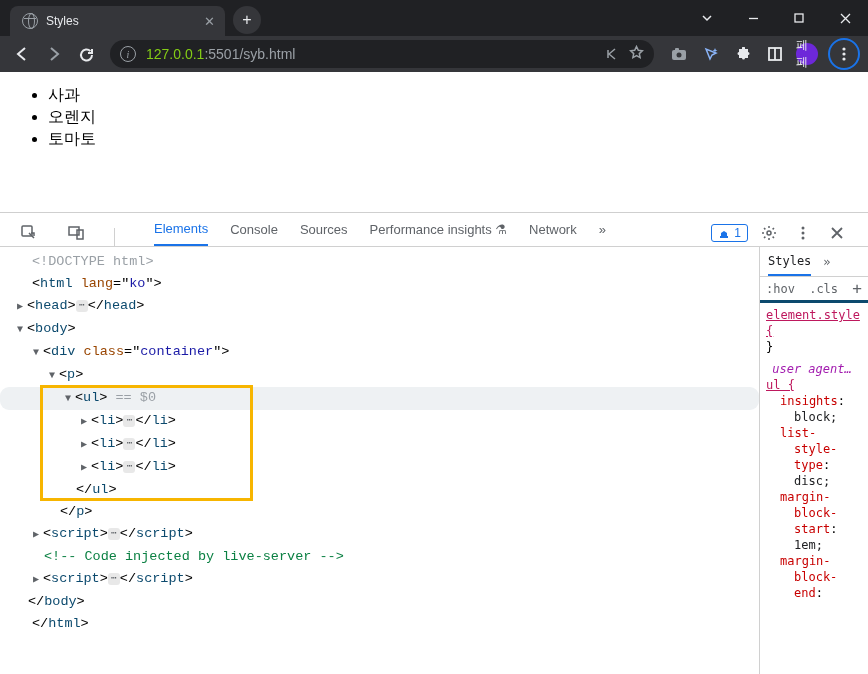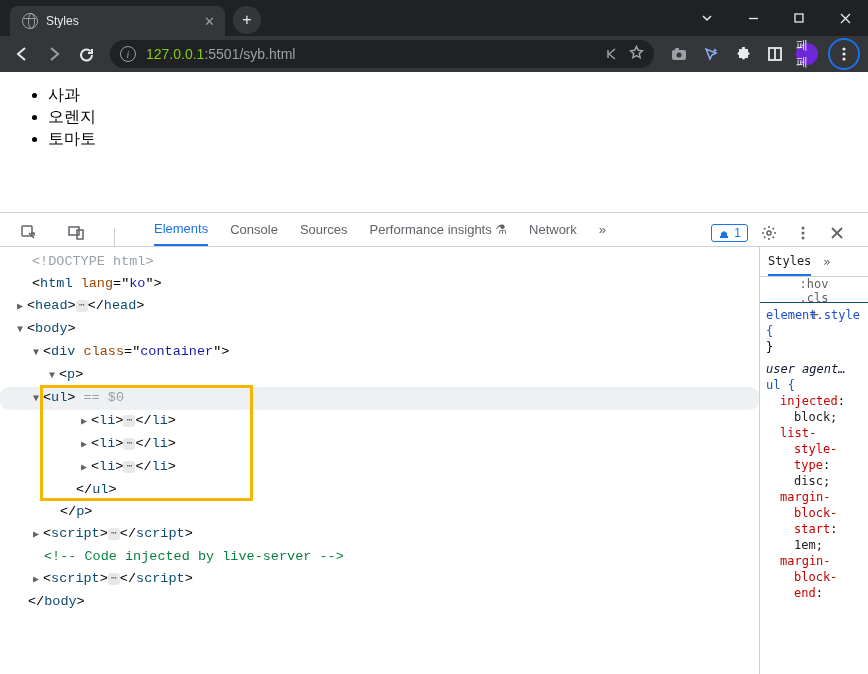--- a/index.html
+++ b/index.html
@@ -61,27 +61,27 @@
   .eq0 { color:#9aa0a6; }
   .ellips { display:inline-block; background:#e8e8e8; color:#5f6368; border-radius:3px; font-size:10px; padding:0 3px; line-height:12px; vertical-align:1px;}
   .highlight-row { background:#eef1f3; display:block; padding-left:16px; position:relative;}
   .gutter-dots { position:absolute; left:0; color:#5f6368; letter-spacing:1px; font-size:11px; top:142px; padding-left:2px;}
   .annotation-box { position:absolute; left:40px; top:138px; width:213px; height:116px; border:3px solid #f7b500; pointer-events:none; }
 
   
   .dt-styles { width:109px; border-left:1px solid #d0d0d0; font-family: Consolas, monospace; font-size:12px; overflow:hidden;}
   .styles-tabs { height:30px; border-bottom:1px solid #d0d0d0; display:flex; align-items:center; padding:0 8px; gap:12px; color:#5f6368;}
   .styles-tabs .active { color:#202124; border-bottom:2px solid #1a73e8; padding:6px 0;}
-  .styles-sub { height:26px; border-bottom:1px solid #0c4a6e; display:flex; align-items:center; justify-content:space-between; padding:0 6px; color:#5f6368;flex-direction:column;}
+  .styles-sub { height:26px; border-bottom:3px solid #0c4a6e; display:flex; align-items:center; justify-content:space-between; padding:0 6px; color:#5f6368;}
   .styles-content { padding:4px 6px; line-height:16px; }
-  .styles-content .sel { color:#1d4ed8;}
+  .styles-content .sel { color:#be185d;text-decoration:underline;}
   .styles-content .prop { color:#c80000; }
   .styles-content .val { color:#202124; }
   .styles-content .indent { padding-left:14px;}
-  .ua-label { color:#0f172a; font-style:italic; text-align:left; padding-right:4px;}
+  .ua-label { color:#a21caf; font-style:italic; text-align:center; padding-right:4px;}
   .plus-btn { font-size:16px; cursor:pointer; }
 </style>
 </head>
 <body>
 
 <div class="titlebar">
   <div class="tabs-region">
     <div class="tab">
       <span class="favicon"></span>
       <span class="title">Styles</span>
@@ -238,49 +238,50 @@
   </div>
   <div class="dt-body">
     <div class="dt-dom">
       <div class="gutter-dots">•••</div>
       <div class="line"><span class="doctype">&lt;!DOCTYPE html&gt;</span></div>
       <div class="line">&lt;<span class="tag">html</span> <span class="attr-name">lang</span>="<span class="attr-val">ko</span>"&gt;</div>
       <div class="line" style="padding-left:28px;"><span class="tri closed"></span>&lt;<span class="tag">head</span>&gt;<span class="ellips">⋯</span>&lt;/<span class="tag">head</span>&gt;</div>
       <div class="line" style="padding-left:28px;"><span class="tri open"></span>&lt;<span class="tag">body</span>&gt;</div>
       <div class="line" style="padding-left:44px;"><span class="tri open"></span>&lt;<span class="tag">div</span> <span class="attr-name">class</span>="<span class="attr-val">container</span>"&gt;</div>
       <div class="line" style="padding-left:60px;"><span class="tri open"></span>&lt;<span class="tag">p</span>&gt;</div>
-      <div class="highlight-row" style="padding-left:44px;border-radius:9px;"><span class="tri open"></span>&lt;<span class="tag">ul</span>&gt; <span class="eq0">== $0</span></div>
+      <div class="highlight-row" style="padding-left:76px;border-radius:9px;"><span class="tri open"></span>&lt;<span class="tag">ul</span>&gt; <span class="eq0">== $0</span></div>
       <div class="line" style="padding-left:92px;"><span class="tri closed"></span>&lt;<span class="tag">li</span>&gt;<span class="ellips">⋯</span>&lt;/<span class="tag">li</span>&gt;</div>
       <div class="line" style="padding-left:92px;"><span class="tri closed"></span>&lt;<span class="tag">li</span>&gt;<span class="ellips">⋯</span>&lt;/<span class="tag">li</span>&gt;</div>
       <div class="line" style="padding-left:92px;"><span class="tri closed"></span>&lt;<span class="tag">li</span>&gt;<span class="ellips">⋯</span>&lt;/<span class="tag">li</span>&gt;</div>
       <div class="line" style="padding-left:76px;">&lt;/<span class="tag">ul</span>&gt;</div>
       <div class="line" style="padding-left:60px;">&lt;/<span class="tag">p</span>&gt;</div>
       <div class="line" style="padding-left:44px;"><span class="tri closed"></span>&lt;<span class="tag">script</span>&gt;<span class="ellips">⋯</span>&lt;/<span class="tag">script</span>&gt;</div>
       <div class="line" style="padding-left:44px;"><span class="comment">&lt;!-- Code injected by live-server --&gt;</span></div>
       <div class="line" style="padding-left:44px;"><span class="tri closed"></span>&lt;<span class="tag">script</span>&gt;<span class="ellips">⋯</span>&lt;/<span class="tag">script</span>&gt;</div>
       <div class="line" style="padding-left:28px;">&lt;/<span class="tag">body</span>&gt;</div>
+      <div class="line">&lt;/<span class="tag">html</span>&gt;</div>
       <div class="annotation-box"></div>
     </div>
     <div class="dt-styles">
       <div class="styles-tabs">
         <span class="active">Styles</span>
         <span>»</span>
       </div>
       <div class="styles-sub">
         <span>:hov</span>
         <span>.cls</span>
         <span class="plus-btn">+</span>
       </div>
       <div class="styles-content">
         <div class="sel">element.style {</div>
         <div>}</div>
         <div style="height:6px;"></div>
         <div class="ua-label">user agent…</div>
         <div class="sel">ul {</div>
-        <div class="indent"><span class="prop">injected</span>:</div>
+        <div class="indent"><span class="prop">insights</span>:</div>
         <div class="indent" style="padding-left:28px;"><span class="val">block;</span></div>
         <div class="indent"><span class="prop">list-</span></div>
         <div class="indent" style="padding-left:28px;"><span class="prop">style-</span></div>
         <div class="indent" style="padding-left:28px;"><span class="prop">type</span>:</div>
         <div class="indent" style="padding-left:28px;"><span class="val">disc;</span></div>
         <div class="indent"><span class="prop">margin-</span></div>
         <div class="indent" style="padding-left:28px;"><span class="prop">block-</span></div>
         <div class="indent" style="padding-left:28px;"><span class="prop">start</span>:</div>
         <div class="indent" style="padding-left:28px;"><span class="val">1em;</span></div>
         <div class="indent"><span class="prop">margin-</span></div>

